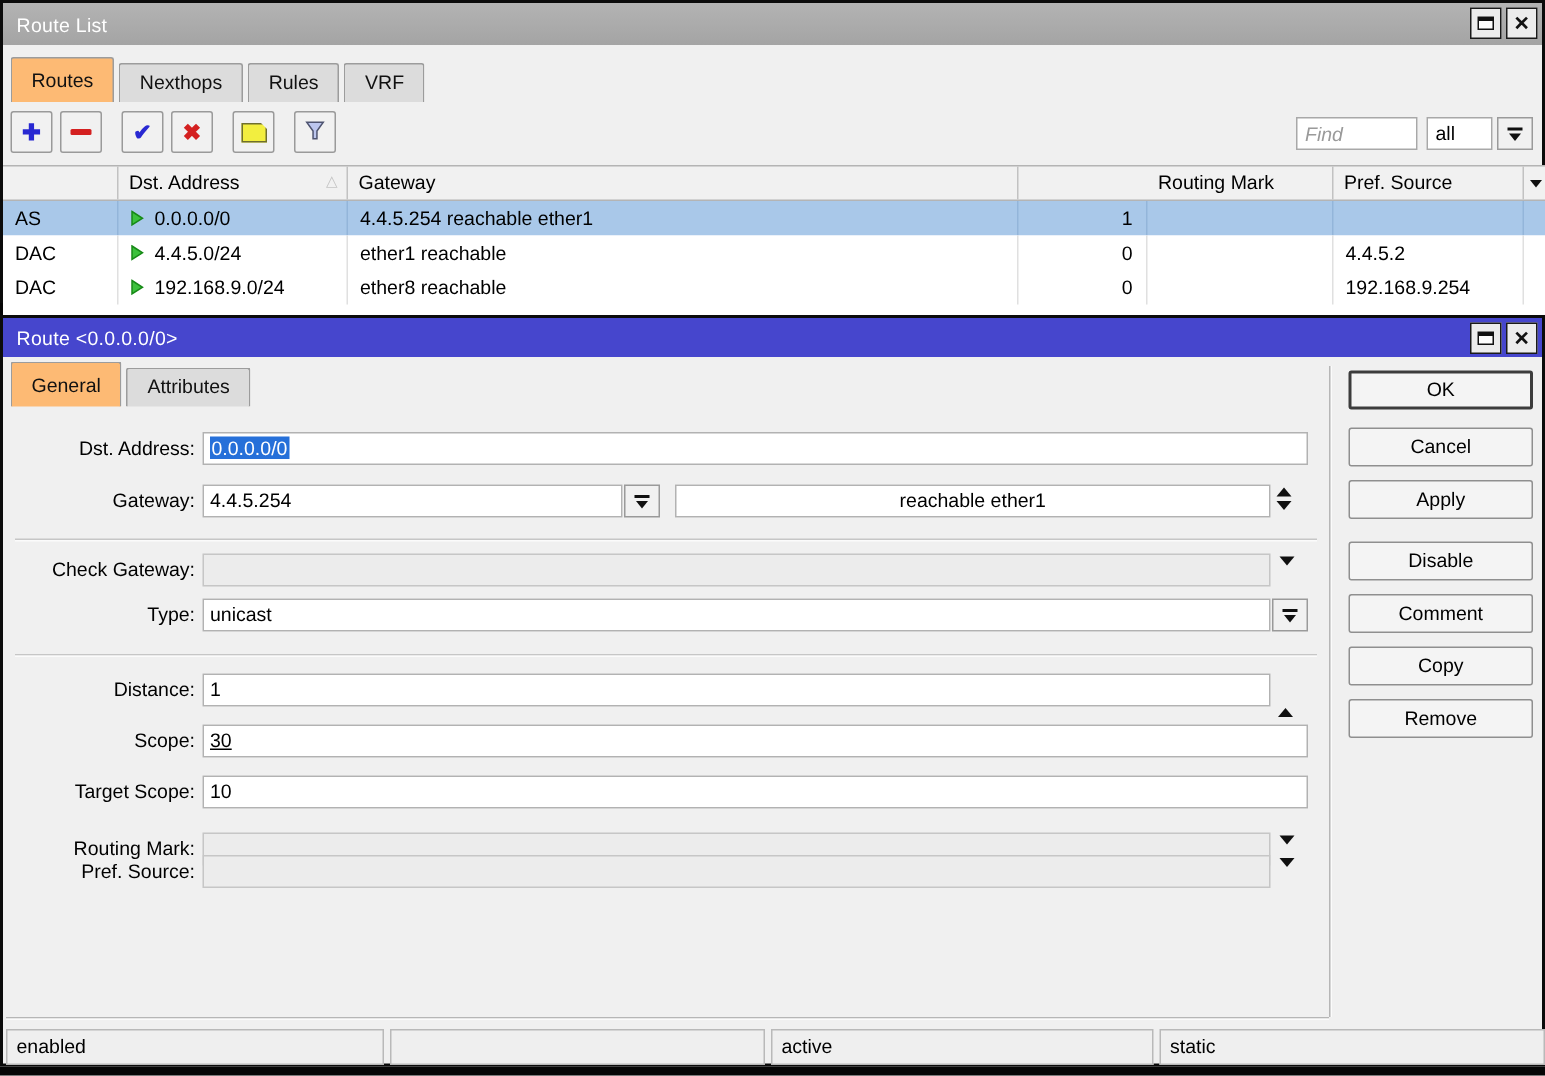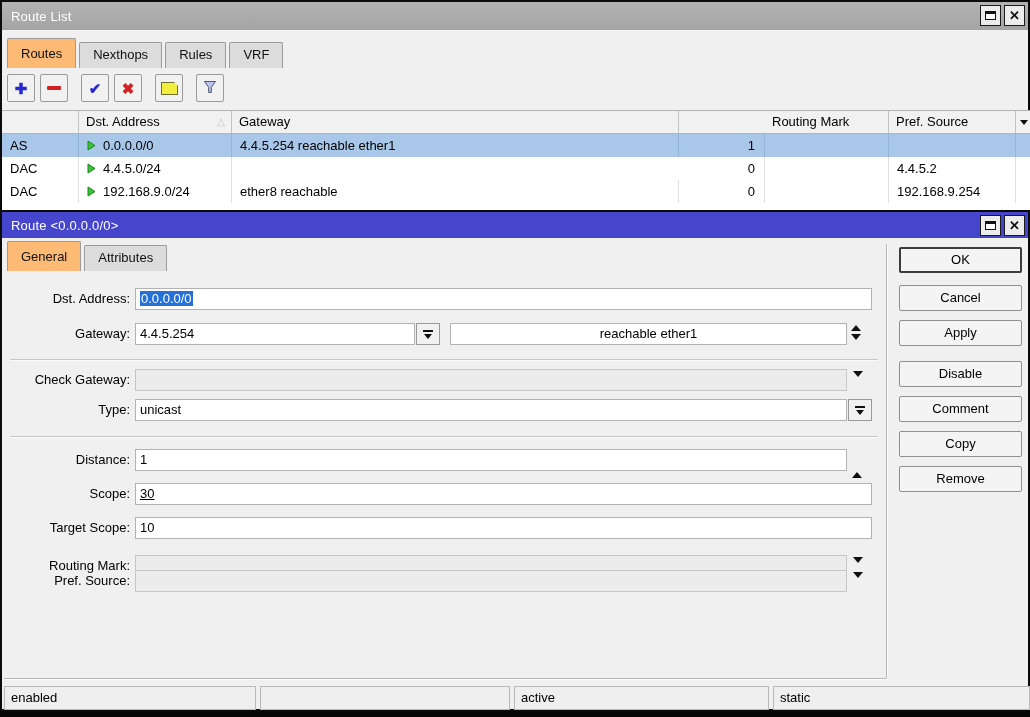--- a/index.html
+++ b/index.html
@@ -126,20 +126,30 @@
     <div class="tool-btn gap">
         <span class="note-shape"></span>
       </div>
     <div class="tool-btn gap">
       <span><svg width="16" height="16" viewBox="0 0 16 16">
             <path d="M2.5 2.5 h11 l-4.2 5.8 v5.2 h-2.6 v-5.2 z" fill="#bcc6ee" stroke="#4e5470"></path>
           </svg></span>
     </div>
   </div>
 
+  <div class="find-area">
+    <input class="find-input" placeholder="Find" style="">
+    <div class="all-box">all</div>
+    <div class="drop-btn">
+      <span class="dropbar">
+          <span class="bar"></span>
+          <span class="tri-down" style="border-left-width:4px;border-right-width:4px;border-top-width:5px;"></span>
+        </span>
+    </div>
+  </div>
 
   <div class="tbl-header" id="tbl-header">
       <div class="hcell" style="left: 0px; width: 77px;"></div>
       <div class="hcell" style="left: 77px; width: 153px;">Dst. Address<span class="sort-glyph">△</span></div>
       <div class="hcell" style="left: 230px; width: 447px;">Gateway</div>
       <div class="hcell" style="left: 677px; width: 86px; margin-top: 24px;">Distance</div>
       <div class="hcell" style="left: 763px; width: 124px;">Routing Mark</div>
       <div class="hcell" style="left: 887px; width: 127px;">Pref. Source</div>
     </div>
   <div class="hdr-btn">
@@ -154,20 +164,21 @@
         <div class="tcell" style="left: 230px; width: 447px;">4.4.5.254 reachable ether1</div>
         <div class="tcell right" style="left: 677px; width: 86px;">1</div>
         <div class="tcell" style="left: 763px; width: 124px;"></div>
         <div class="tcell" style="left: 887px; width: 127px;"></div>
       </div>
       <div class="trow" style="top: 23px;">
         <div class="tcell" style="left: 0px; width: 77px;">DAC</div>
         <div class="tcell" style="left: 77px; width: 153px;"><span class="flag-tri"><svg width="9" height="11" viewBox="0 0 9 11">
               <path d="M1 1 L8 5.5 L1 10 Z" fill="#3cc13c" stroke="#178a17"></path>
             </svg></span>4.4.5.0/24</div>
+        <div class="tcell" style="left: 230px; width: 447px;">ether1 reachable</div>
         <div class="tcell right" style="left: 677px; width: 86px;">0</div>
         <div class="tcell" style="left: 763px; width: 124px;"></div>
         <div class="tcell" style="left: 887px; width: 127px;">4.4.5.2</div>
       </div>
       <div class="trow" style="top: 46px;">
         <div class="tcell" style="left: 0px; width: 77px;">DAC</div>
         <div class="tcell" style="left: 77px; width: 153px;"><span class="flag-tri"><svg width="9" height="11" viewBox="0 0 9 11">
               <path d="M1 1 L8 5.5 L1 10 Z" fill="#3cc13c" stroke="#178a17"></path>
             </svg></span>192.168.9.0/24</div>
         <div class="tcell" style="left: 230px; width: 447px;">ether8 reachable</div>

